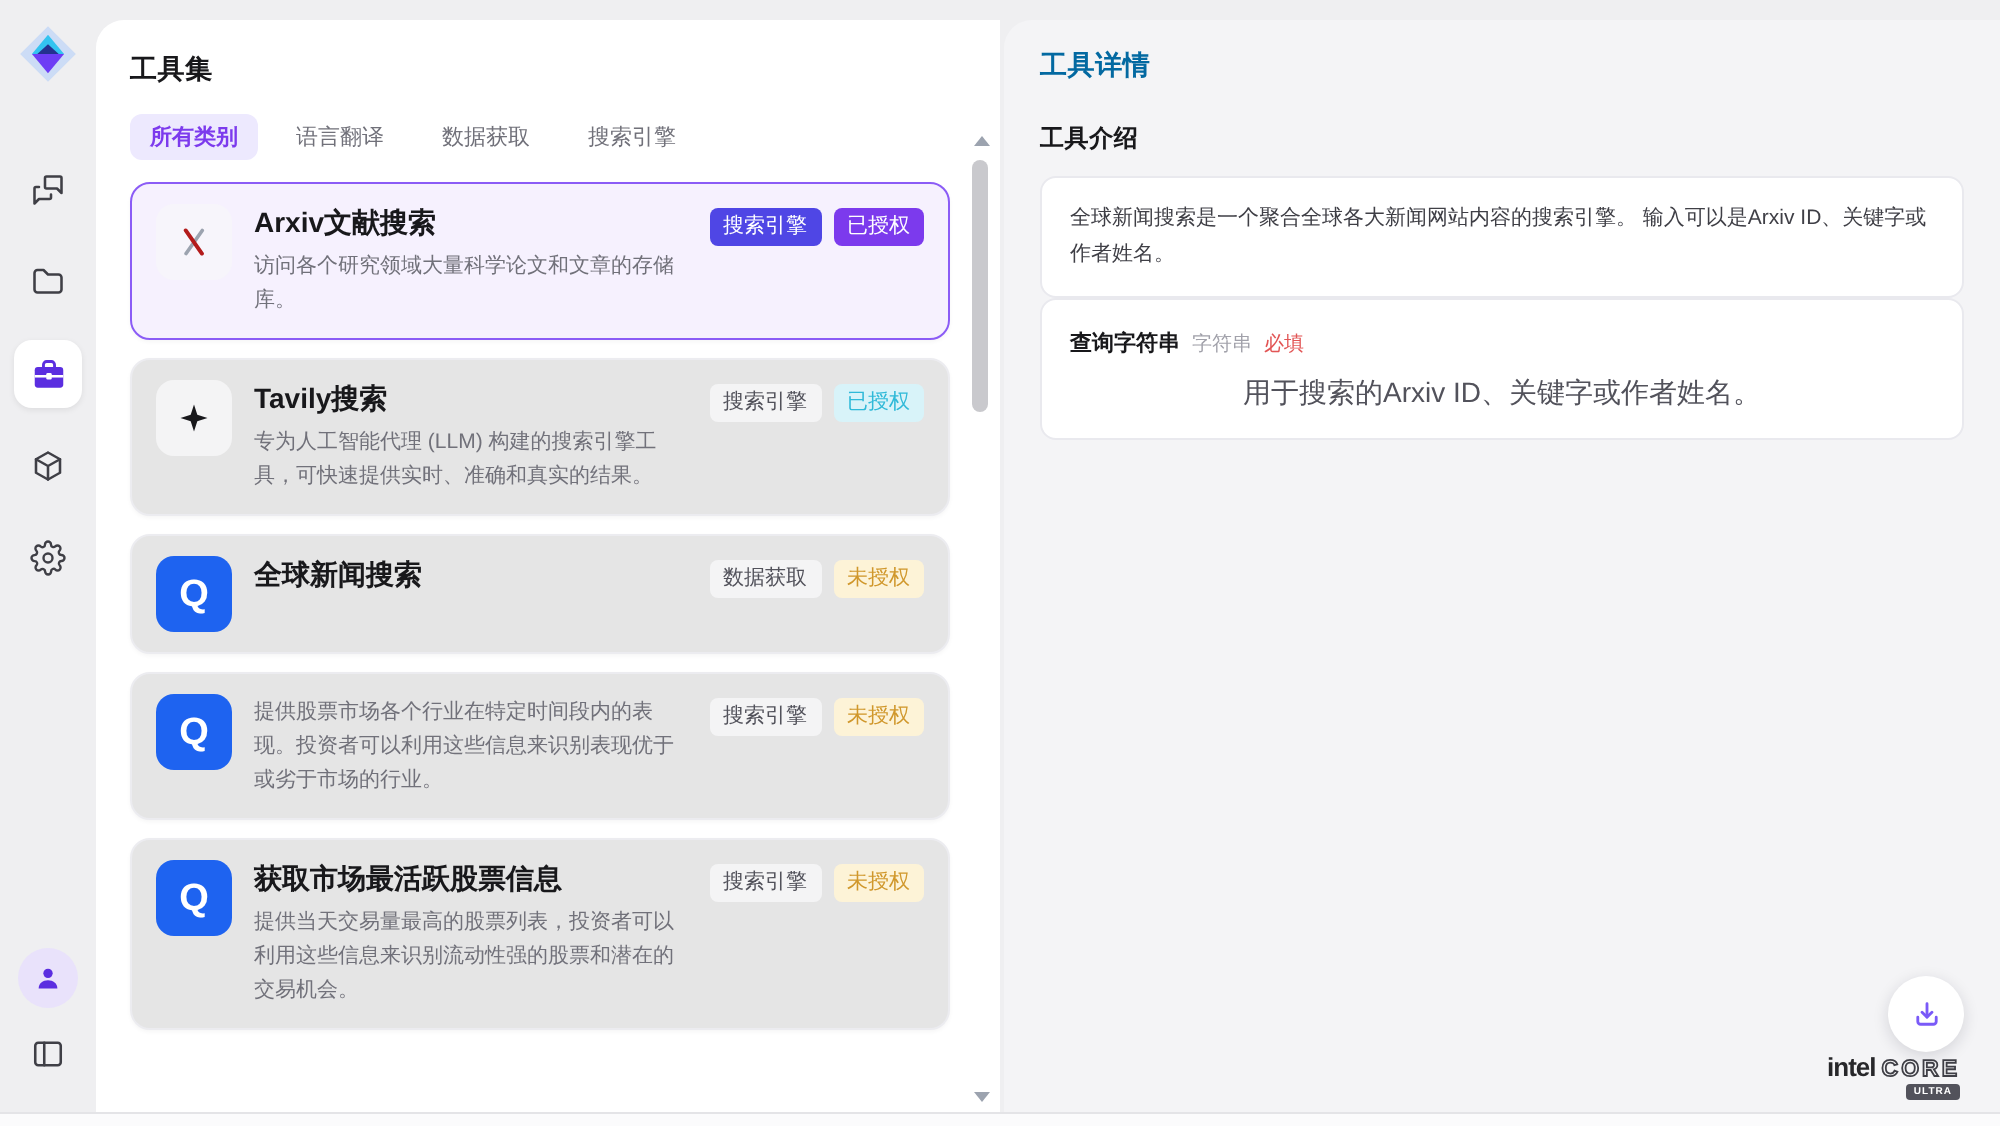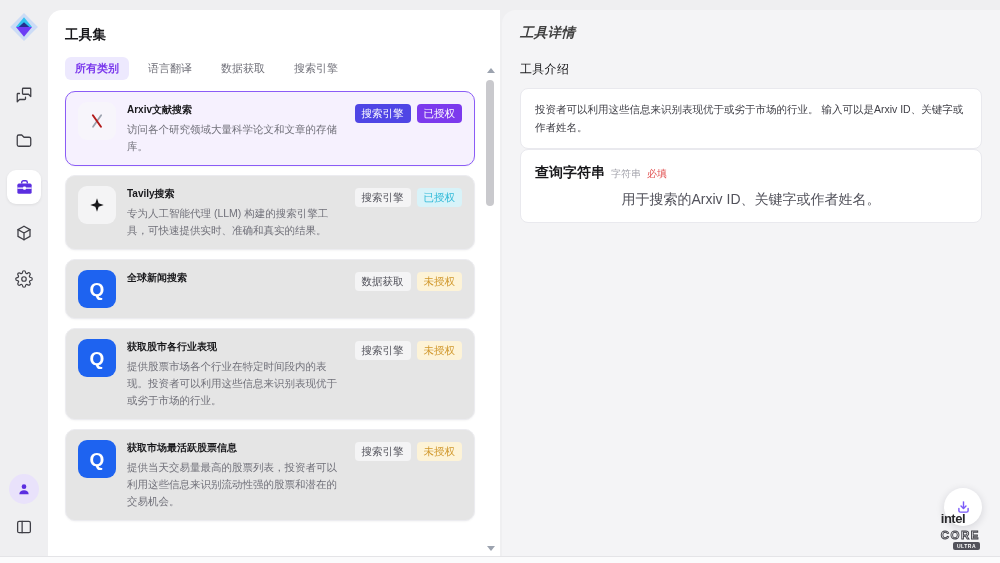--- a/index.html
+++ b/index.html
@@ -35,56 +35,56 @@
   .tool-list { display:flex; flex-direction:column; gap:9px; padding-right:25px; }
   .tool-card { display:flex; gap:11px; padding:10px 12px; background:#e5e5e5;
     border:1px solid #ececf0; border-radius:10px; cursor:pointer;
     box-shadow:0 1px 2px rgba(16,16,32,.04); }
   .tool-card.selected { border:1.5px solid #8b5cf6; background:#f6f1fe; }
   .tool-icon { width:38px; height:38px; border-radius:9px; background:#f4f4f5; flex-shrink:0;
     display:flex; align-items:center; justify-content:center; }
   .tool-icon.blue { background:#1e63f0; }
   .q-glyph { color:#fff; font-weight:800; font-size:19px; line-height:1; font-family:"Liberation Sans",sans-serif; }
   .tool-body { flex:1; min-width:0; padding-top:1px; }
-  .tool-name { font-size:10px; font-weight:700; color:#18181b; margin-bottom:4px; }
+  .tool-name { font-size:14px; font-weight:700; color:#18181b; margin-bottom:4px; }
   .tool-desc { font-size:10.5px; color:#71717a; line-height:1.62; }
   .tool-badges { display:flex; gap:6px; align-items:flex-start; flex-shrink:0; padding-top:2px; }
   .badge { font-size:10.5px; line-height:1; padding:4px 7px; border-radius:4px; white-space:nowrap; }
   .badge-indigo { background:#4f46e5; color:#fff; }
   .badge-purple { background:#7c3aed; color:#fff; }
   .badge-muted  { background:#f4f4f5; color:#52525b; }
   .badge-cyan   { background:#d8f3f9; color:#2fb9d8; }
   .badge-amber  { background:#fdf3d7; color:#d0972b; }
 
   
   .scrollbar { position:absolute; top:58px; bottom:5px; right:5px; width:10px; }
   .sb-arrow { position:absolute; left:2px; width:0; height:0; border-left:4px solid transparent; border-right:4px solid transparent; cursor:pointer; }
   .sb-up { top:0; border-bottom:5px solid #9ca3af; }
   .sb-down { bottom:0; border-top:5px solid #9ca3af; }
   .sb-thumb { position:absolute; top:12px; left:1px; width:8px; height:126px; background:#c9c9cd; border-radius:4px; cursor:pointer; }
 
   
   .detail-panel { flex:1; margin-top:10px; margin-left:2px; background:#f4f4f6;
     border-radius:14px 0 0 0; padding:14px 18px; position:relative; }
-  .detail-title { font-size:13.5px; font-weight:700; color:#404040; letter-spacing:.3px;font-style:italic; }
-  .section-title { font-size:12px; font-weight:400; color:#18181b; margin:19px 0 10px; letter-spacing:.3px; }
+  .detail-title { font-size:13.5px; font-weight:700; color:#0369a1; letter-spacing:.3px; }
+  .section-title { font-size:12px; font-weight:700; color:#18181b; margin:19px 0 10px; letter-spacing:.3px; }
   .detail-card { background:#fff; border:1px solid #e9e9ee; border-radius:8px; padding:11px 14px; }
   .intro-text { font-size:10.5px; color:#3f3f46; line-height:1.75; }
   .param-head { display:flex; align-items:baseline; padding-top:3px; }
-  .param-name { font-size:14px; font-weight:700; color:#18181b; }
+  .param-name { font-size:11px; font-weight:700; color:#18181b; }
   .param-type { font-size:10px; color:#a1a1aa; margin-left:6px; }
   .param-req  { font-size:10px; color:#e25555; margin-left:6px; }
   .param-desc { font-size:14px; color:#52525b; margin-top:9px; padding-bottom:2px;text-align:center; }
 
   
   .fab { position:absolute; right:18px; bottom:30px; width:38px; height:38px; border-radius:50%;
     background:#fff; box-shadow:0 2px 8px rgba(20,20,40,.14); display:flex; align-items:center;
     justify-content:center; cursor:pointer; }
   .intel { position:absolute; right:20px; bottom:6px; display:flex; flex-direction:column; align-items:flex-end; }
-  .intel-row { display:flex; align-items:baseline; gap:3px;flex-direction:column; }
+  .intel-row { display:flex; align-items:baseline; gap:3px; }
   .intel-word { font-size:13px; font-weight:800; color:#27272a; letter-spacing:-.5px; }
   .intel-core { font-size:11.5px; font-weight:700; letter-spacing:1.5px; color:transparent;
     -webkit-text-stroke:.9px #3f3f46; }
   .intel-badge { font-size:5px; font-weight:700; color:#fff; background:#52525b;
     padding:1px 4px; border-radius:2px; margin-top:1px; letter-spacing:.5px; }
 </style>
 </head>
 <body>
 
 <div class="app">
@@ -209,21 +209,20 @@
             <span class="badge badge-muted">数据获取</span>
             <span class="badge badge-amber">未授权</span>
           </div>
         </div>
 
         <div class="tool-card">
           <div class="tool-icon blue">
             <span class="q-glyph">Q</span>
           </div>
           <div class="tool-body">
-            <div class="tool-name">获取股市各行业表现</div>
             <div class="tool-desc">提供股票市场各个行业在特定时间段内的表现。投资者可以利用这些信息来识别表现优于或劣于市场的行业。</div>
           </div>
           <div class="tool-badges">
             <span class="badge badge-muted">搜索引擎</span>
             <span class="badge badge-amber">未授权</span>
           </div>
         </div>
 
         <div class="tool-card">
           <div class="tool-icon blue">
@@ -246,21 +245,21 @@
         <div class="sb-thumb"></div>
         <div class="sb-arrow sb-down"></div>
       </div>
     </div>
 
     <div class="detail-panel">
       <div class="detail-title">工具详情</div>
 
       <div class="section-title">工具介绍</div>
       <div class="detail-card">
-        <div class="intro-text">投资者可以利用这些信息来识别表现优于或劣于市场的行业。 输入可以是Arxiv ID、关键字或作者姓名。</div>
+        <div class="intro-text">全球新闻搜索是一个聚合全球各大新闻网站内容的搜索引擎。 输入可以是Arxiv ID、关键字或作者姓名。</div>
       </div>
 
       <div class="detail-card">
         <div class="param-head">
           <span class="param-name">查询字符串</span>
           <span class="param-type">字符串</span>
           <span class="param-req">必填</span>
         </div>
         <div class="param-desc">用于搜索的Arxiv ID、关键字或作者姓名。</div>
       </div>

